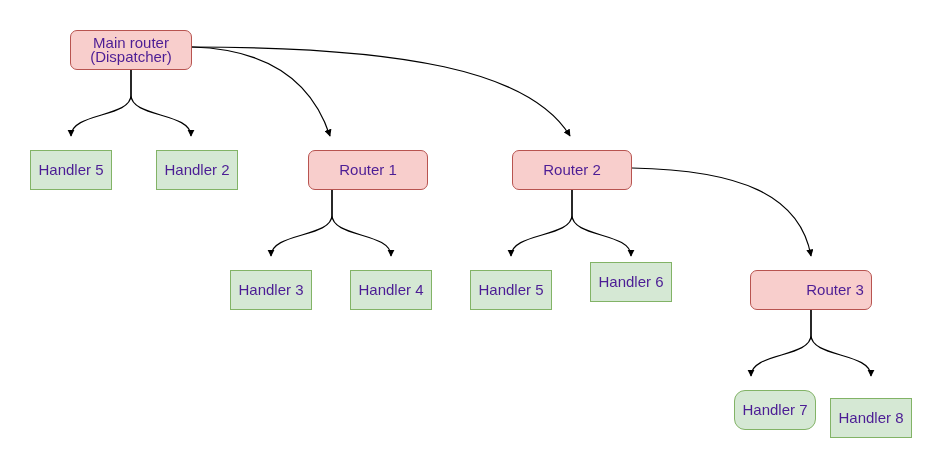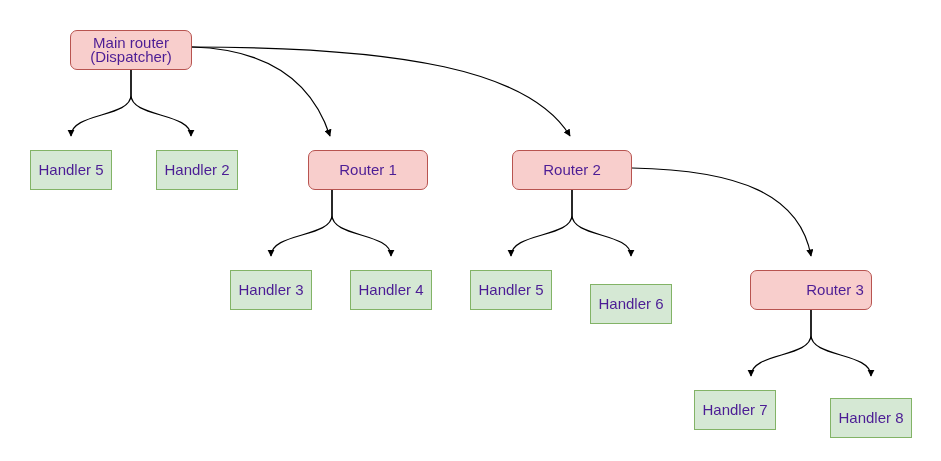--- a/index.html
+++ b/index.html
@@ -74,18 +74,18 @@
 
   <div class="node router" style="left: 70px; top: 30px; width: 122px; height: 40px;">Main router
 (Dispatcher)</div>
   <div class="node handler" style="left: 30px; top: 150px; width: 82px; height: 40px;">Handler 5</div>
   <div class="node handler" style="left: 150px; top: 150px; width: 82px; height: 40px; margin-left: 6px;">Handler 2</div>
   <div class="node router" style="left: 272px; top: 150px; width: 120px; height: 40px; margin-left: 36px;">Router 1</div>
   <div class="node router" style="left: 512px; top: 150px; width: 120px; height: 40px;">Router 2</div>
   <div class="node handler" style="left: 230px; top: 270px; width: 82px; height: 40px;">Handler 3</div>
   <div class="node handler" style="left: 350px; top: 270px; width: 82px; height: 40px; text-align: center;">Handler 4</div>
   <div class="node handler" style="left: 470px; top: 270px; width: 82px; height: 40px;">Handler 5</div>
-  <div class="node handler" style="left: 590px; top: 284px; width: 82px; height: 40px;">Handler 6</div>
+  <div class="node handler" style="left: 590px; top: 262px; width: 82px; height: 40px;">Handler 6</div>
   <div class="node router" style="left: 750px; top: 270px; width: 122px; height: 40px; padding-left: 48px;">Router 3</div>
-  <div class="node handler" style="left: 694px; top: 390px; width: 82px; height: 40px;">Handler 7</div>
+  <div class="node handler" style="left: 734px; top: 390px; width: 82px; height: 40px; border-radius: 11px;">Handler 7</div>
   <div class="node handler" style="left: 830px; top: 390px; width: 82px; height: 40px; margin-top: 8px;">Handler 8</div>
 
 </div>
 
 </body></html>

